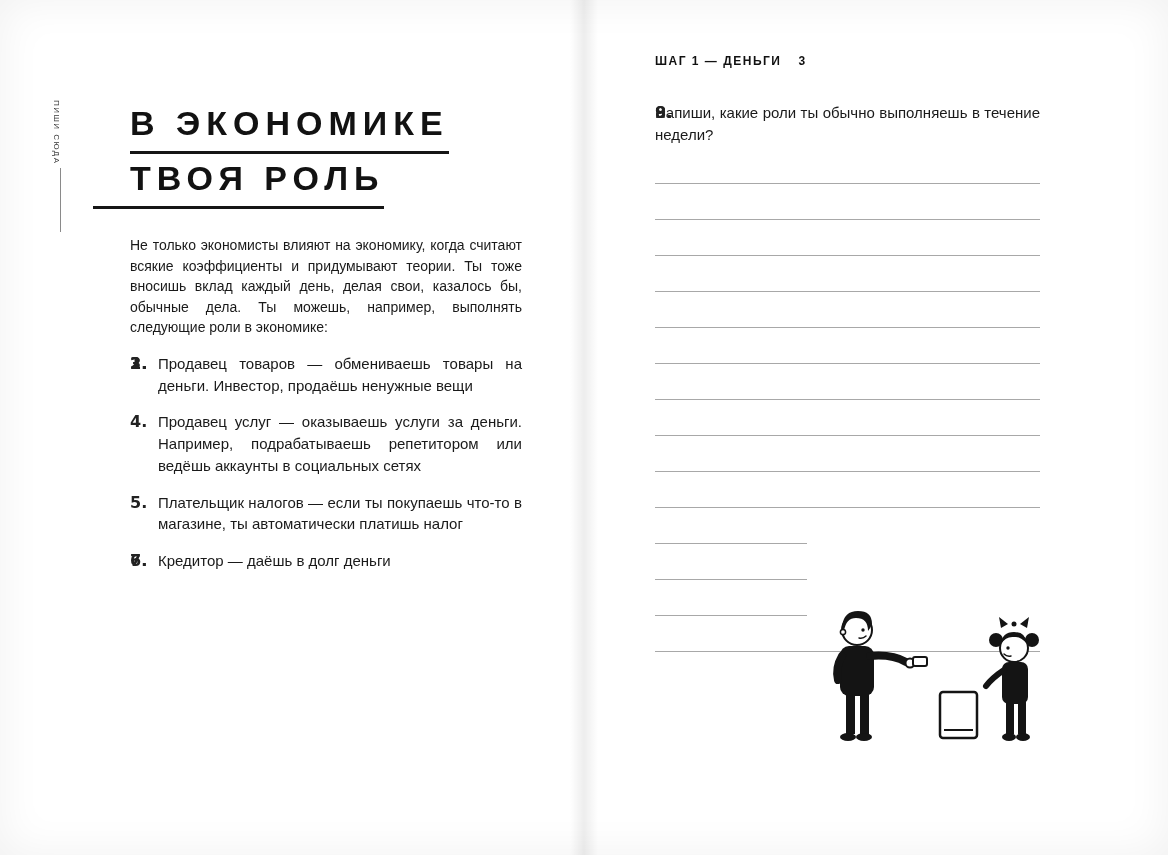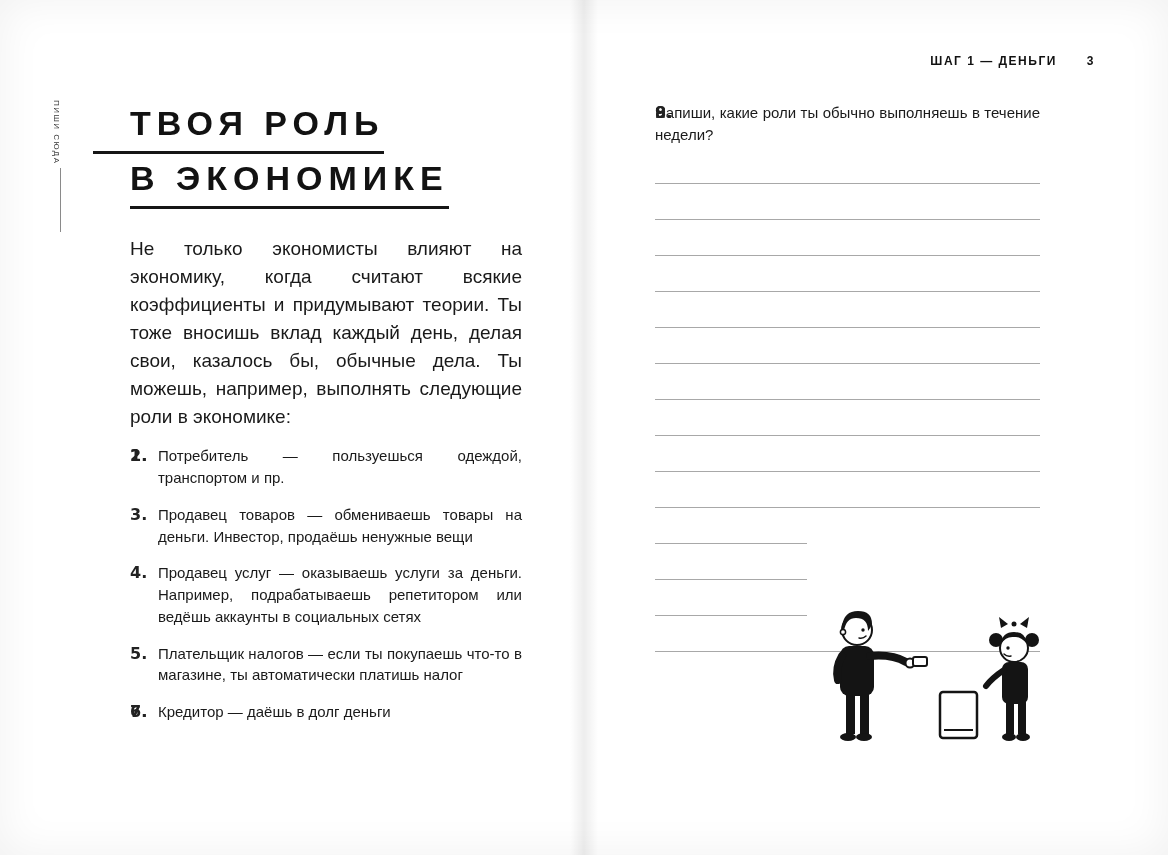--- a/index.html
+++ b/index.html
@@ -27,33 +27,33 @@
   }
   .margin-rule{
     position:absolute;left:60px;top:168px;width:1px;height:64px;background:#8a8a8a;
   }
 
   
   .left-page{position:absolute;left:130px;top:106px;width:392px;}
   .book-title{margin:0;font-size:34px;font-weight:bold;letter-spacing:6px;line-height:1;color:#121212;}
   .title-line{display:block;width:-moz-fit-content;width:fit-content;border-bottom:3px solid #161616;padding-bottom:11px;margin-bottom:7px;}
   .title-line.first{margin-left:-37px;padding-left:37px;}
-  .intro{margin:26px 0 0 0;font-size:19px;line-height:1.47;text-align:justify;}
+  .intro{margin:26px 0 0 0;font-size:14px;line-height:1.47;text-align:justify;}
   ol.roles{list-style:none;margin:15px 0 0 0;padding:0;}
   ol.roles li{position:relative;padding-left:28px;margin-bottom:15px;font-size:15px;line-height:1.45;text-align:justify;}
   ol.roles .num{
     position:absolute;left:0;top:-1px;font-weight:bold;font-size:16px;
     font-family:"DejaVu Sans", sans-serif;color:#222;
   }
 
   
   .right-page{position:absolute;left:655px;top:50px;width:385px;}
   .page-header{
     position:absolute;top:4px;left:0;width:440px;
-    display:flex;justify-content:flex-end;align-items:baseline;gap:30px;
+    display:flex;justify-content:flex-start;align-items:baseline;gap:17px;
     font-size:12px;font-weight:bold;letter-spacing:1.5px;color:#111;
   }
   .right-page ol.roles{margin-top:52px;}
   .prompt{margin:20px 0 0 0;font-size:15px;line-height:1.45;text-align:justify;}
   .write-lines{margin-top:2px;}
   .write-line{height:35px;border-bottom:1px solid #a8a8a8;}
   .write-line.short{width:152px;}
 
   .illustration{
     position:absolute;left:145px;top:552px;width:255px;height:140px;
@@ -65,33 +65,32 @@
 <div class="spread">
   <div class="spine"></div>
 
   <div class="margin-note">
     <span class="vtext">ПИШИ СЮДА</span>
   </div>
   <div class="margin-rule"></div>
 
   <div class="left-page">
     <h1 class="book-title">
+      <span class="title-line">В ЭКОНОМИКЕ</span>
       <span class="title-line first">ТВОЯ РОЛЬ</span>
-      <span class="title-line">В ЭКОНОМИКЕ</span>
     </h1>
 
     <p class="intro">Не только экономисты влияют на экономику, когда считают всякие коэффициенты и придумывают теории. Ты тоже вносишь вклад каждый день, делая свои, казалось бы, обычные дела. Ты можешь, например, выполнять следующие роли в экономике:</p>
 
     <ol class="roles">
       <li>
         <span class="num">1.</span>
       </li>
       <li>
         <span class="num">2.</span>
-        <span>Потребитель — пользуешься одеждой, транспортом и пр.</span>
       </li>
       <li>
         <span class="num">3.</span>
         <span>Продавец товаров — обмениваешь товары на деньги. Инвестор, продаёшь ненужные вещи</span>
       </li>
       <li>
         <span class="num">4.</span>
         <span>Продавец услуг — оказываешь услуги за деньги. Например, подрабатываешь репетитором или ведёшь аккаунты в социальных сетях</span>
       </li>
       <li>

